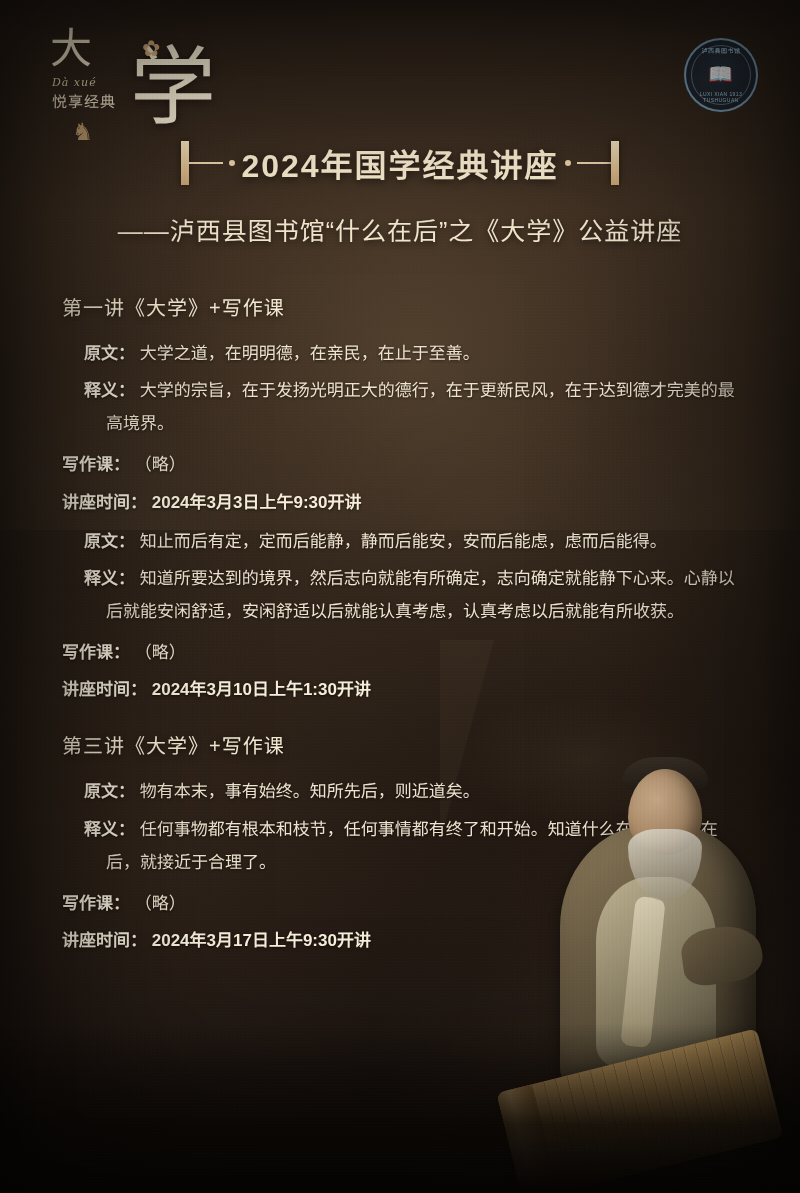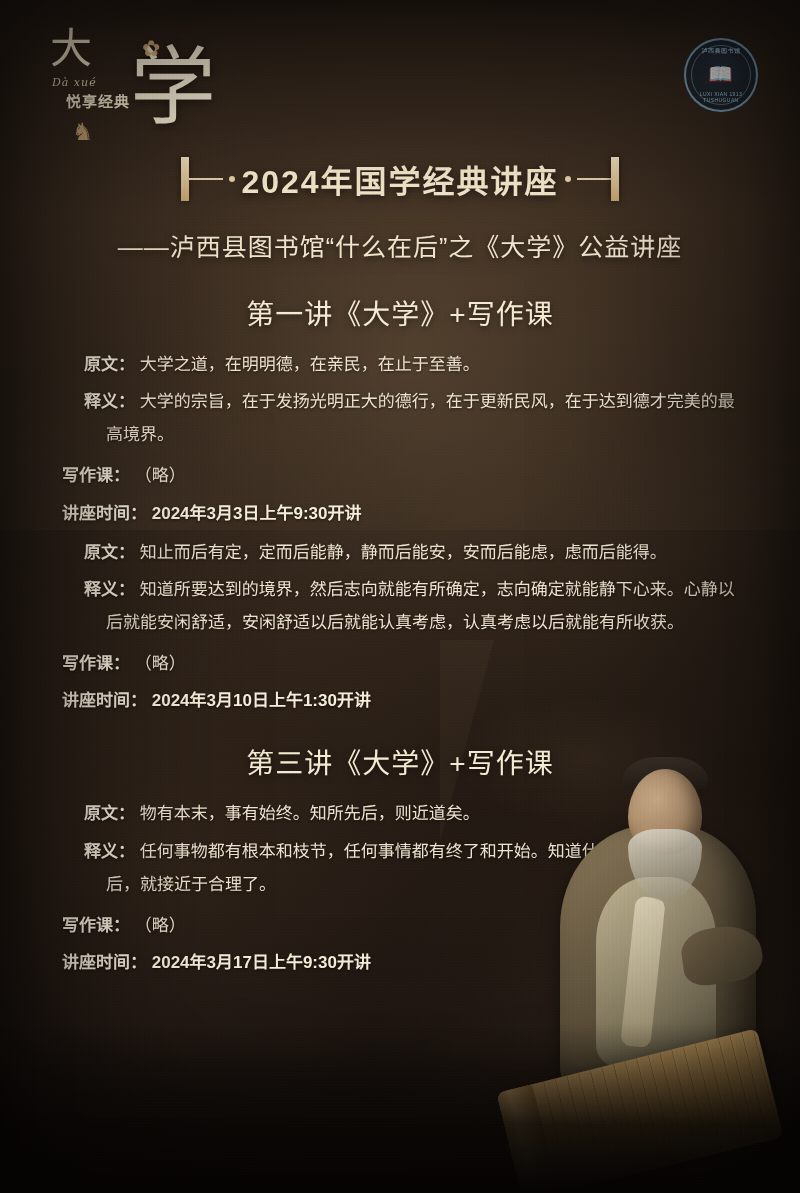--- a/index.html
+++ b/index.html
@@ -73,23 +73,23 @@
     left: 14px; top: 54px;
     font-size: 11px;
     letter-spacing: 1px;
     color: #e7d3ae;
     font-family: "DejaVu Serif", serif;
     font-style: italic;
     text-align: right;
   }
   .logo .sub {
     position: absolute;
-    left: 28px; top: 68px;
+    left: 14px; top: 68px;
     font-size: 15px;
-    font-weight: bold;
+    font-weight: normal;
     letter-spacing: 1px;
     color: #f3e6cb;
   }
   .logo .big {
     position: absolute;
     left: 92px; top: 22px;
     font-size: 86px;
     line-height: 1;
     font-family: "DejaVu Serif", "Liberation Serif", serif;
     color: #f7ecd4;
@@ -146,21 +146,20 @@
   .title-wrap {
     position: absolute;
     left: 0; right: 0; top: 140px;
     text-align: center;
   }
   .title-row {
     display: inline-flex;
     align-items: center;
     justify-content: center;
     gap: 0;
-    margin-top: 16px;
   }
   .bar {
     width: 8px; height: 44px;
     background: linear-gradient(180deg, #f0dfbc, #c9a471);
     box-shadow: 0 0 6px rgba(0,0,0,.5);
   }
   .dash {
     display: inline-block;
     width: 34px; height: 2px;
     background: #e6d2ab;
@@ -192,22 +191,22 @@
 
   
   .content {
     position: absolute;
     left: 0; right: 0; top: 268px;
     padding: 0 62px;
     box-sizing: border-box;
   }
   .lecture { margin-bottom: 6px; }
   .lec-title {
-    text-align: center;
-    font-size: 28px;
+    text-align: left;
+    font-size: 20px;
     color: #f5eAd2;
     color: #f5ead2;
     letter-spacing: 1px;
     margin: 24px 0 16px;
     text-shadow: 0 2px 6px rgba(0,0,0,.55);
   }
   .para {
     font-size: 17px;
     line-height: 1.95;
     color: #efe4cf;

